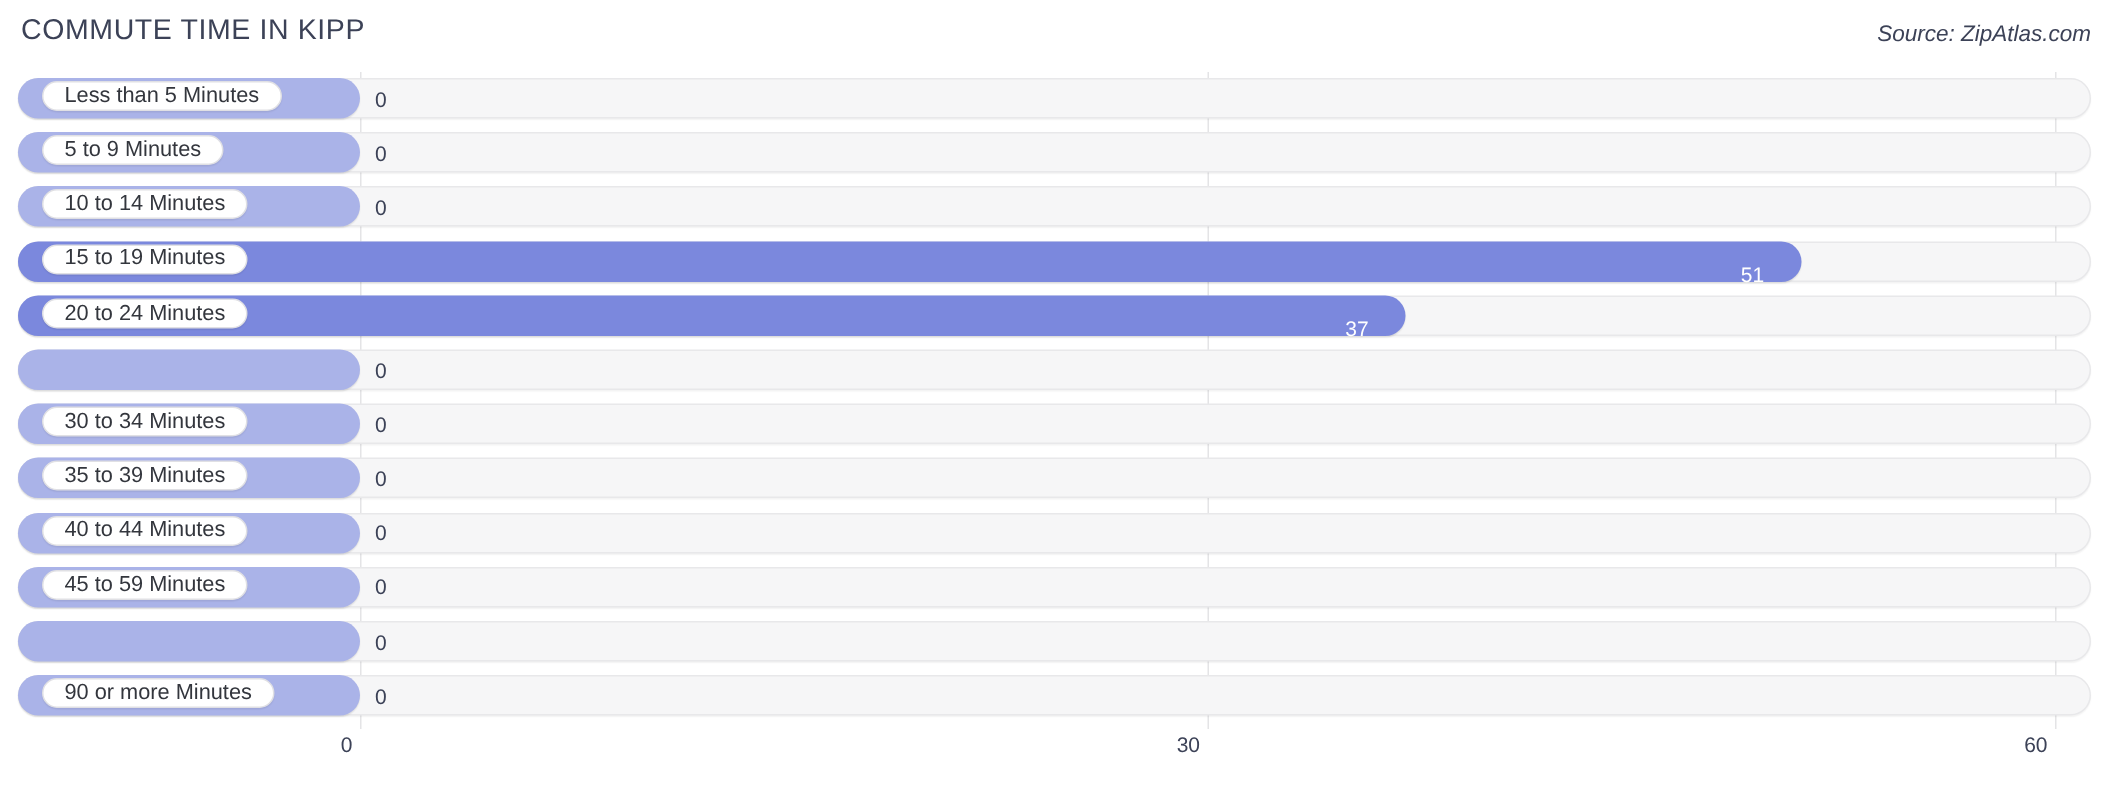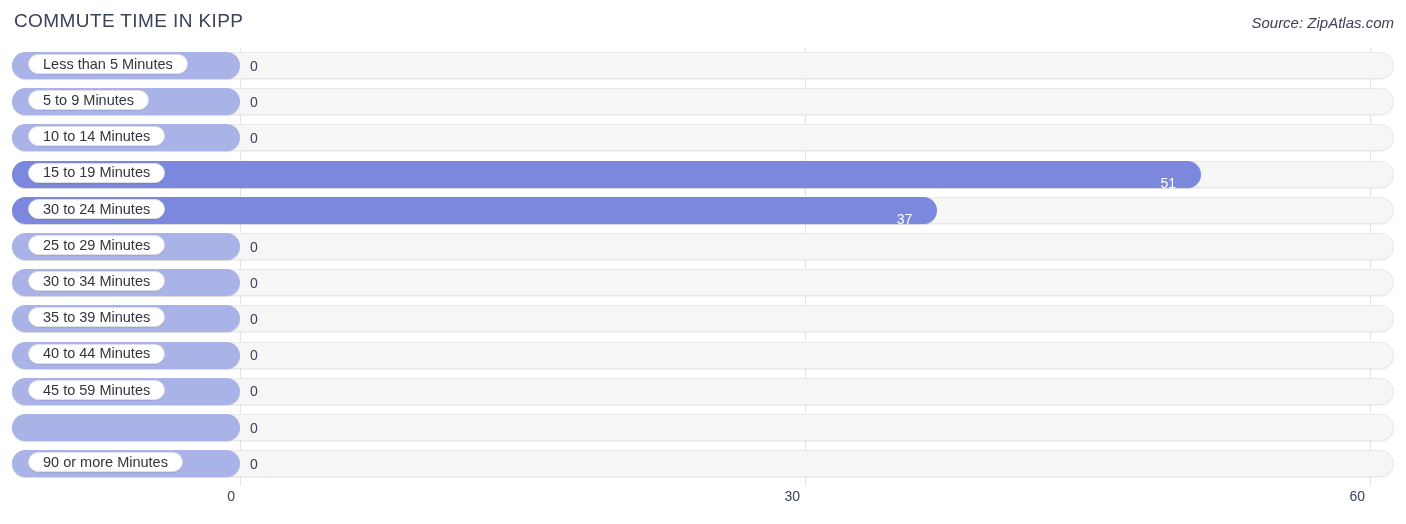--- a/index.html
+++ b/index.html
@@ -178,30 +178,27 @@
         <div class="bar filled" style="width: 1188.5px;"></div>
         <div class="label-pill">
           <span>15 to 19 Minutes</span>
         </div>
         <div class="value-in" style="left: 1148.5px;">51</div>
       </div>
       <div class="row" style="top: 148.8px;">
         <div class="track"></div>
         <div class="bar filled" style="width: 924.833px;"></div>
         <div class="label-pill">
-          <span>30 to 24 Minutes</span>
+          <span>20 to 24 Minutes</span>
         </div>
         <div class="value-in" style="left: 884.833px;">37</div>
       </div>
       <div class="row" style="top: 185px;">
         <div class="track"></div>
         <div class="bar zero" style="width: 228px;"></div>
-        <div class="label-pill">
-          <span>25 to 29 Minutes</span>
-        </div>
         <div class="value-out" style="left: 238px;">0</div>
       </div>
       <div class="row" style="top: 221.2px; text-decoration: underline;">
         <div class="track"></div>
         <div class="bar zero" style="width: 228px;"></div>
         <div class="label-pill">
           <span>30 to 34 Minutes</span>
         </div>
         <div class="value-out" style="left: 238px;">0</div>
       </div>

